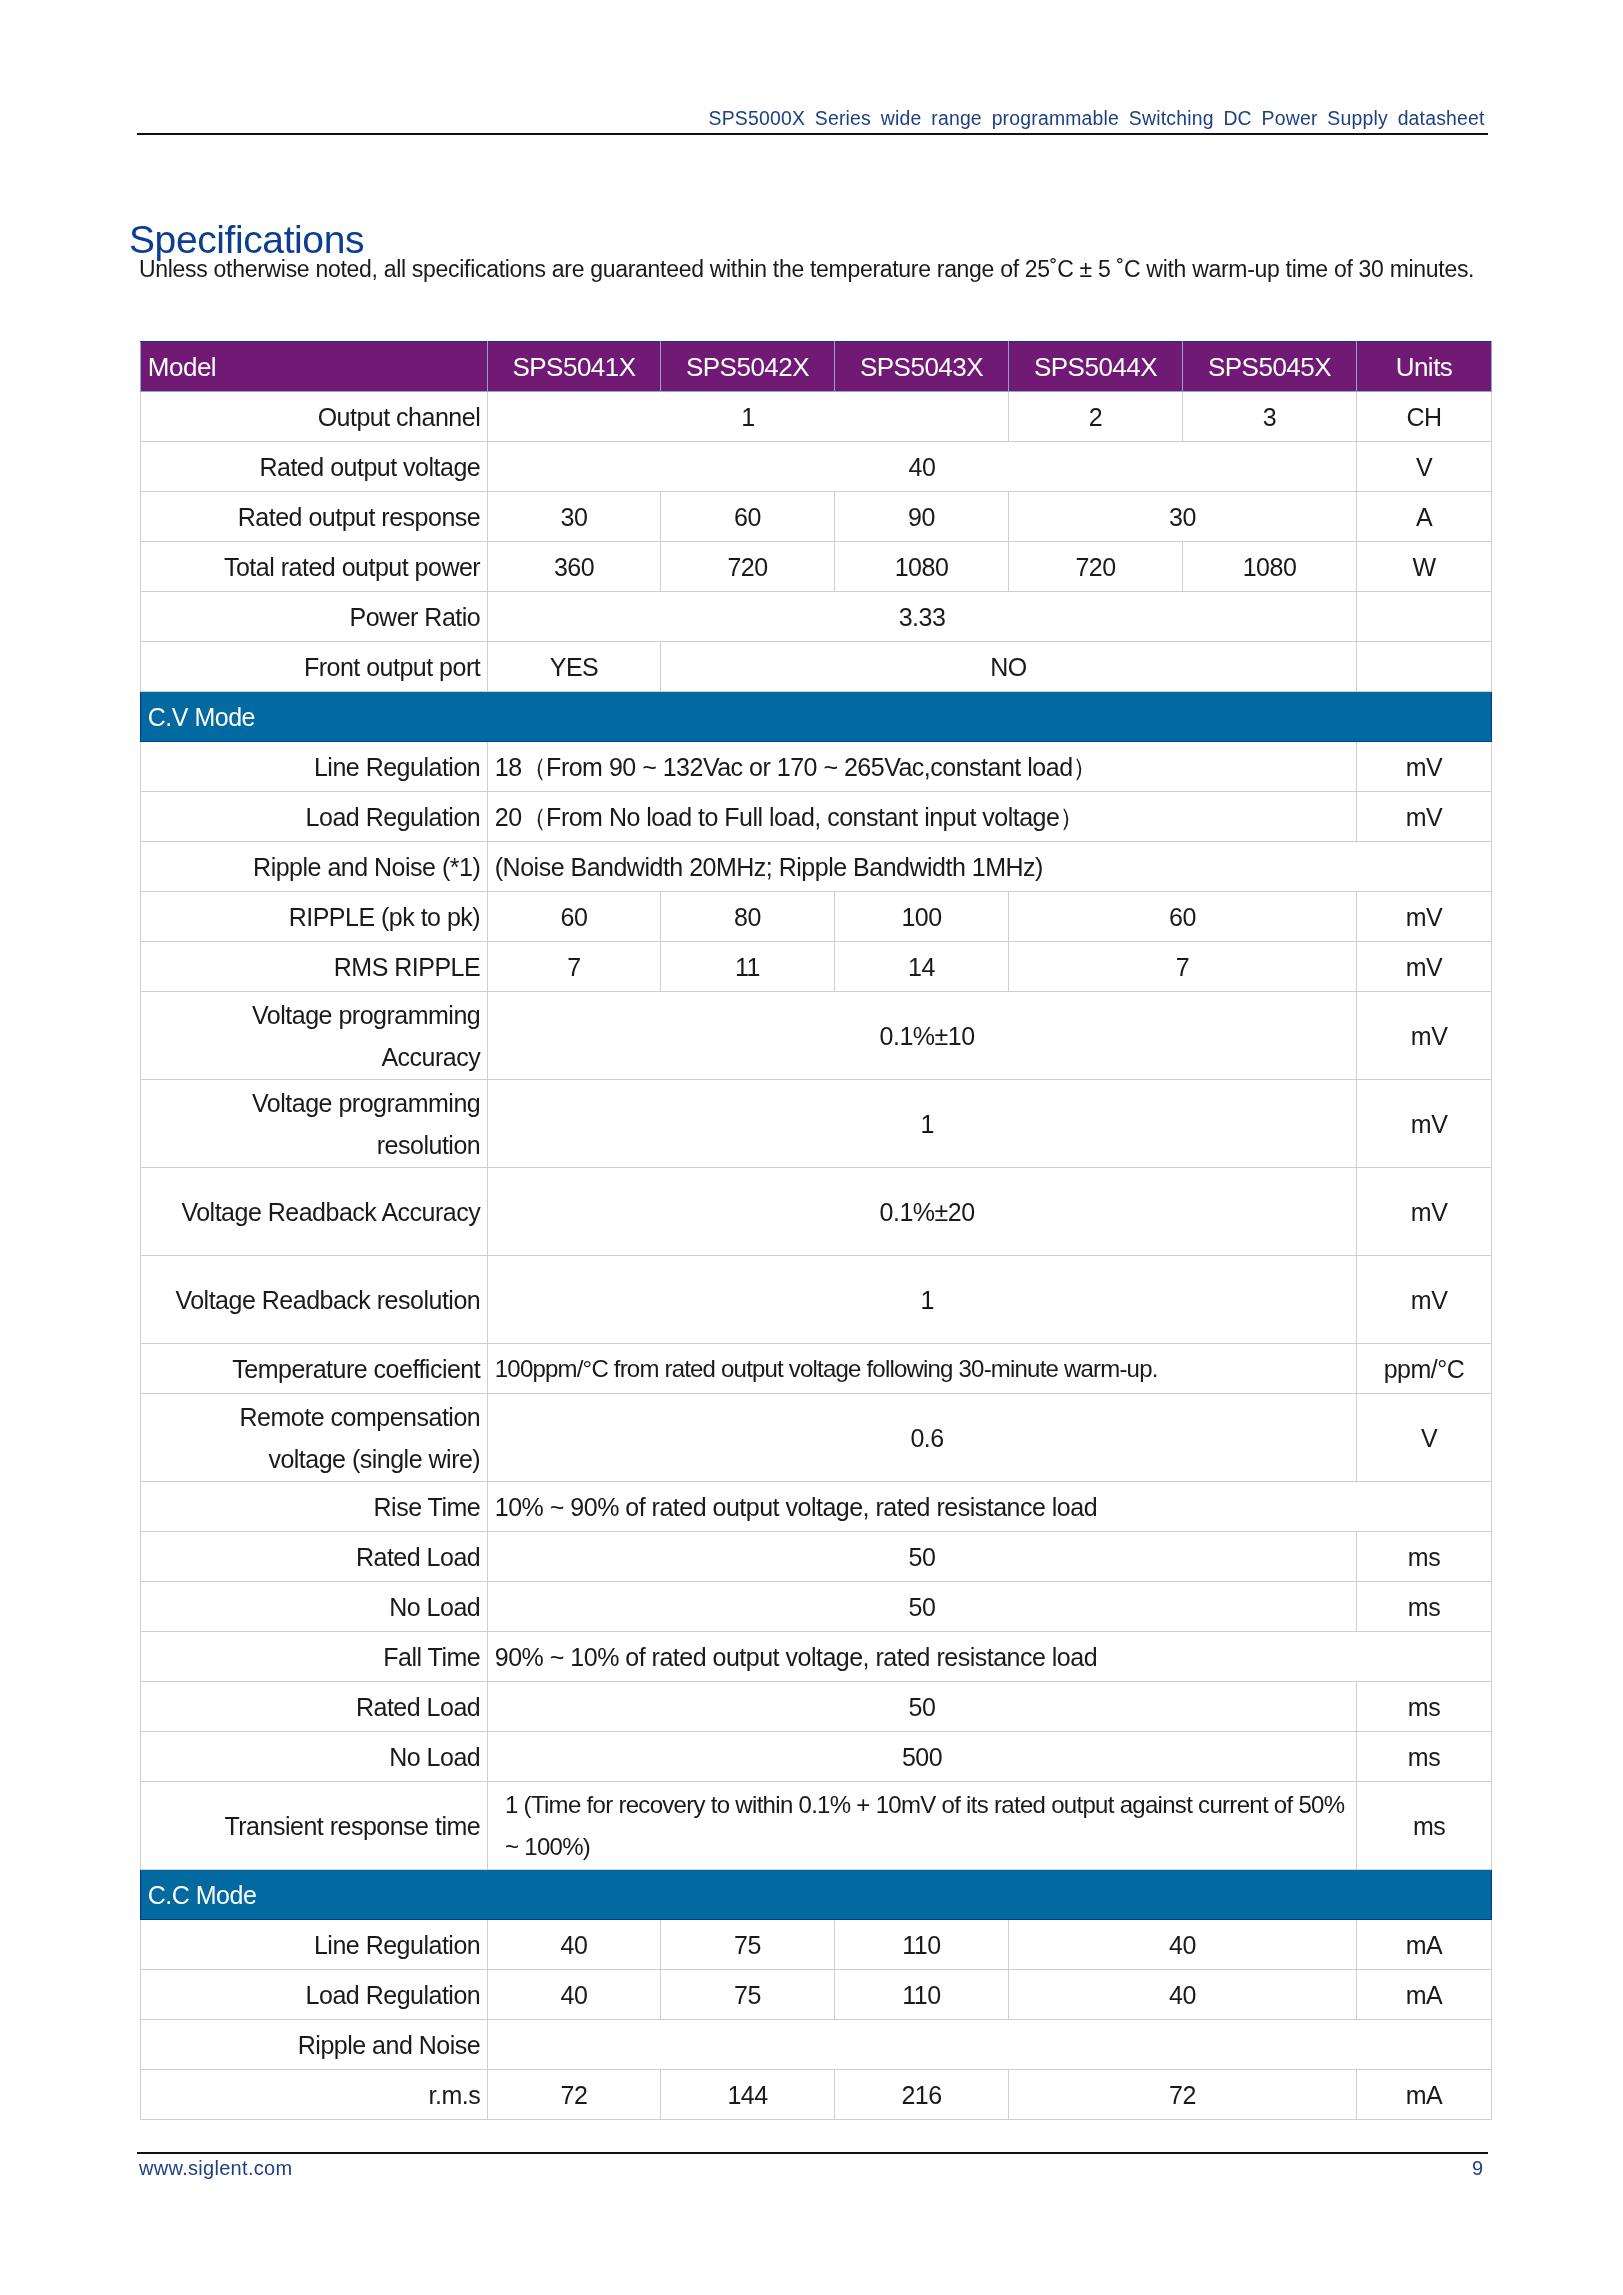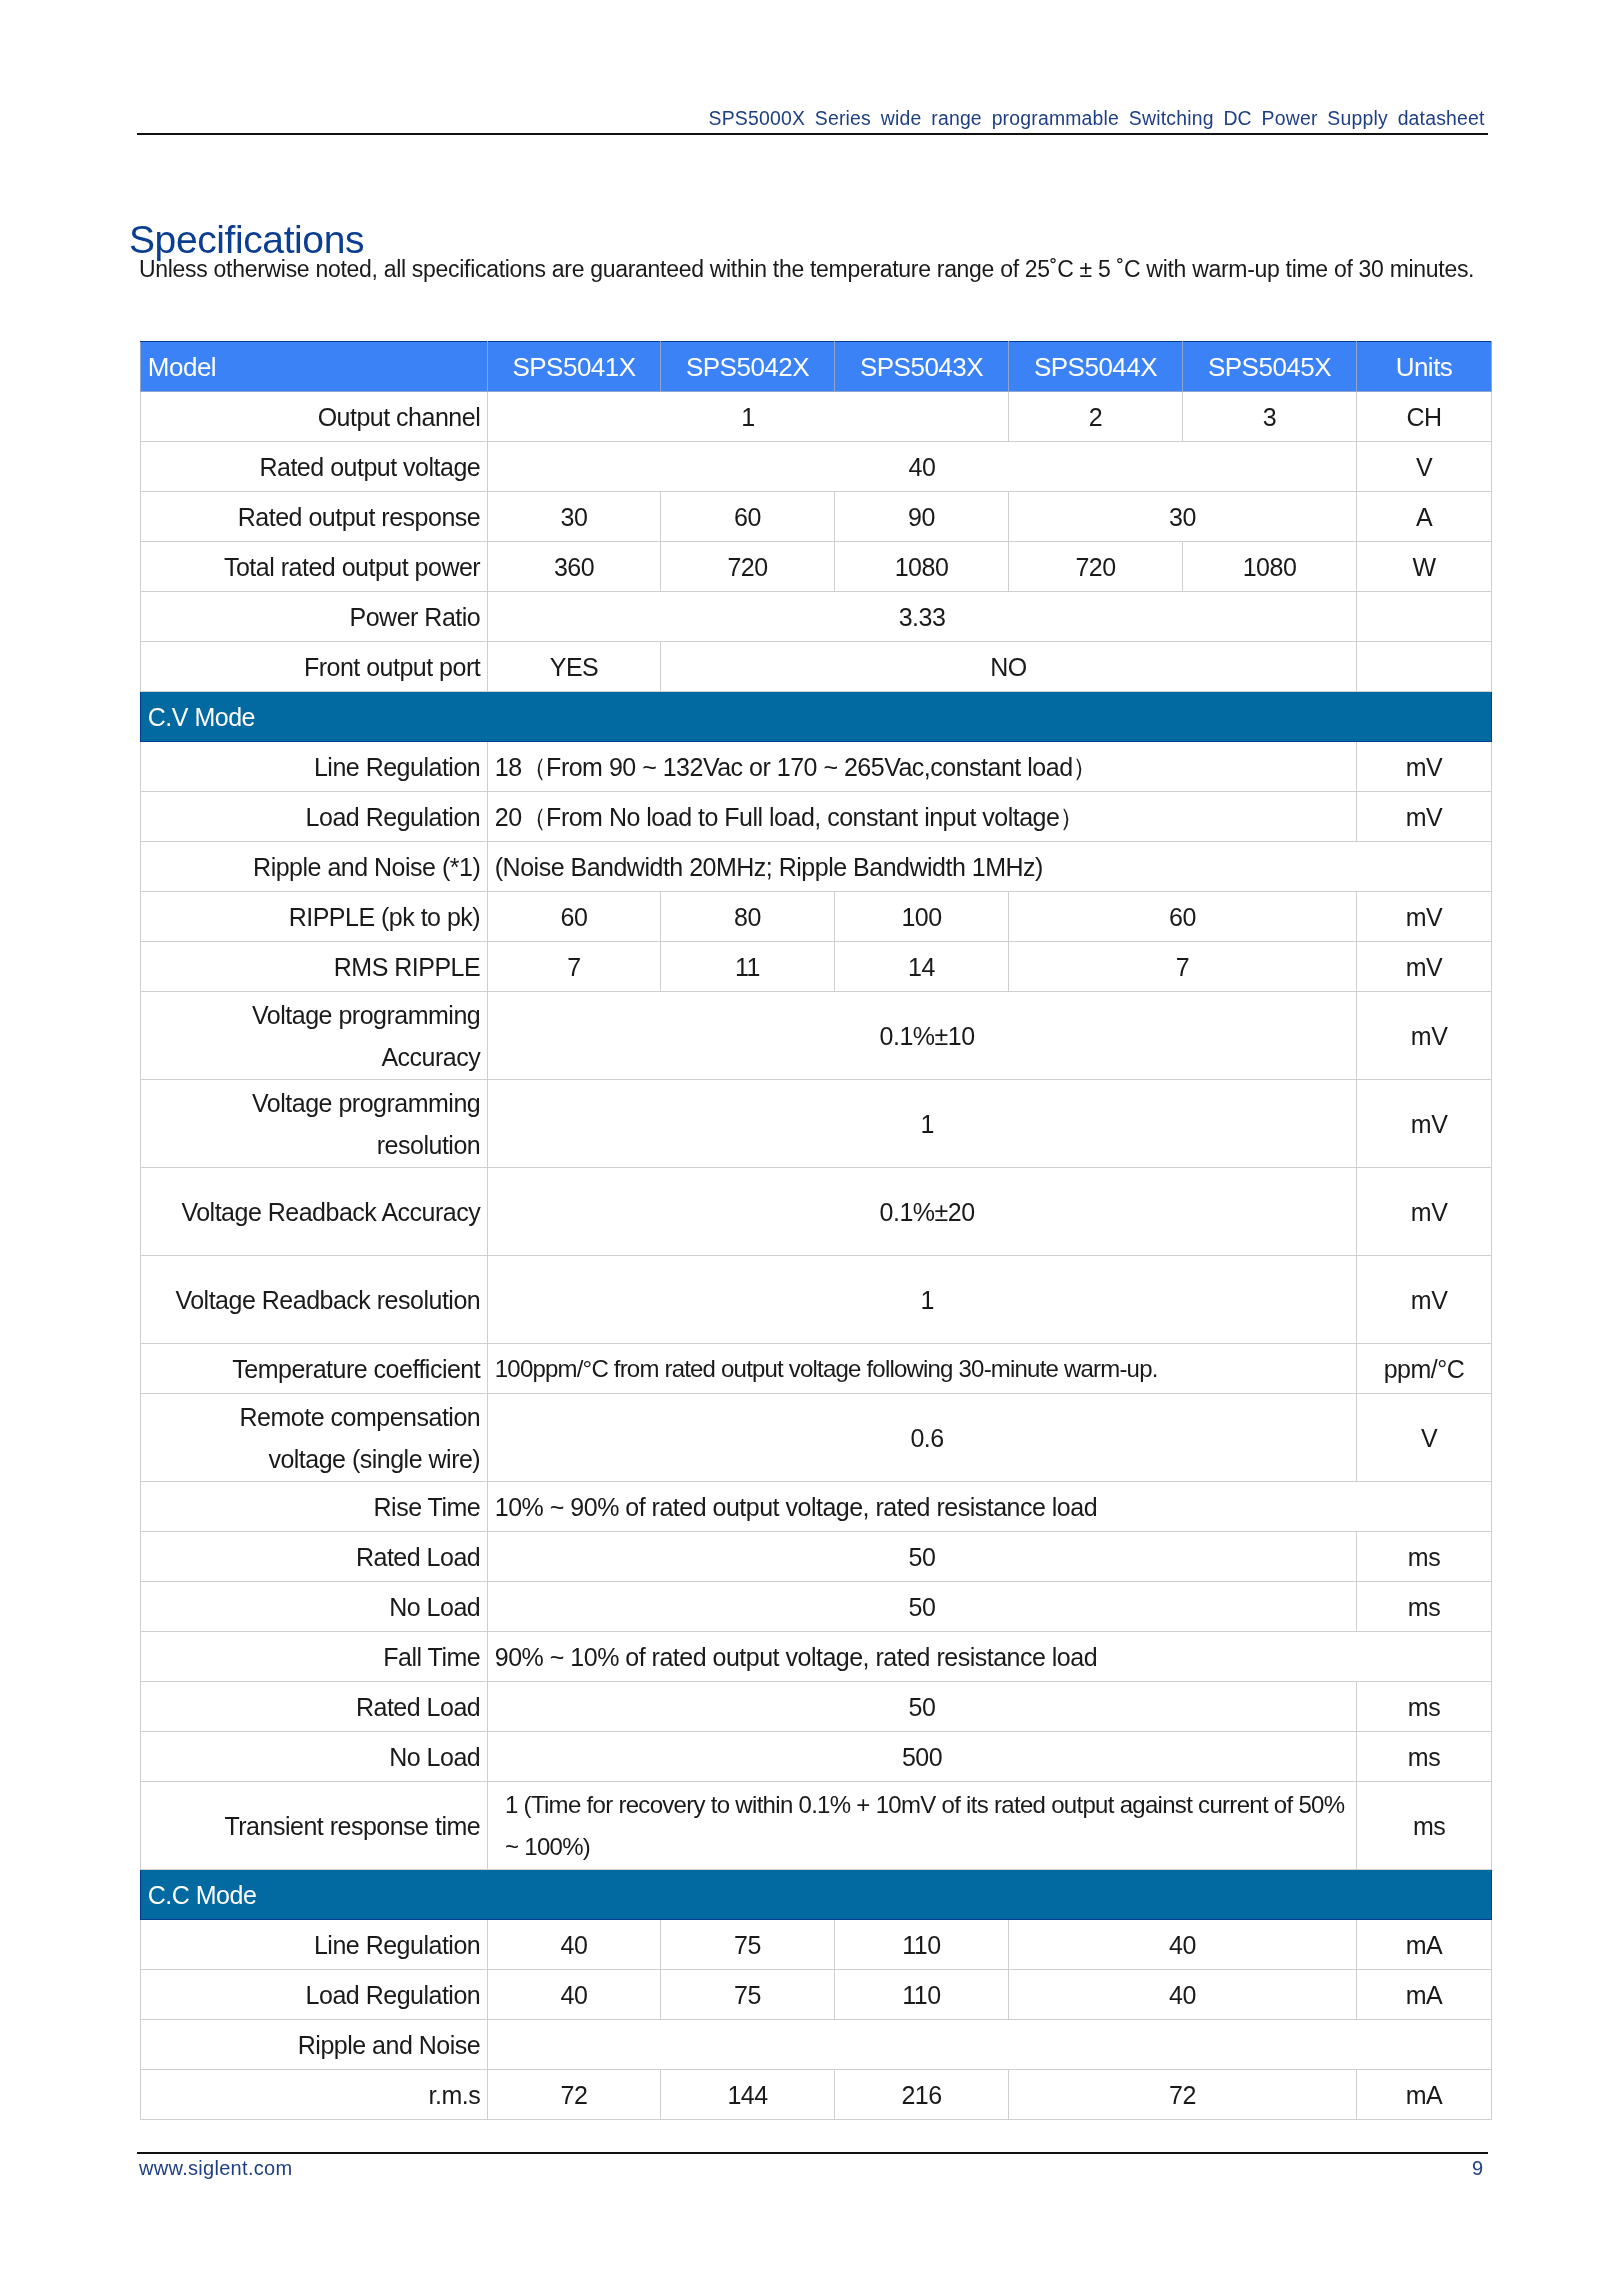--- a/index.html
+++ b/index.html
@@ -36,21 +36,21 @@
       border: 1.7px solid #cfcfcf; height: 50px; padding: 0 6.8px;
       font-weight: normal; vertical-align: middle; text-align: center;
       line-height: 42px; letter-spacing: -0.5px; white-space: nowrap;
     }
     table.spec td.label { text-align: right; }
     table.spec td.label.indent { padding-left: 60px; }
     table.spec td.label.indent2 { padding-left: 84px; }
     table.spec td.left { text-align: left; }
     table.spec tr.double td { height: 88px; line-height: 42px; white-space: normal; padding-left: 17px; }
     table.spec tr.head th {
-      background: #3b82f6; color: #ffffff; border-color: #8ea6cf;
+      background: #701a75; color: #ffffff; border-color: #8ea6cf;
       border-top-color: #003c91; font-size: 26px;
     }
     table.spec tr.head th.label { text-align: left; }
     table.spec tr.section td {
       background: #0369a1; color: #ffffff; border-color: #003c91; text-align: left;
     }
 
     .page-footer {
       position: absolute; left: 137px; top: 2152px; width: 1351px; height: 0;
       border-top: 2.5px solid #111;

